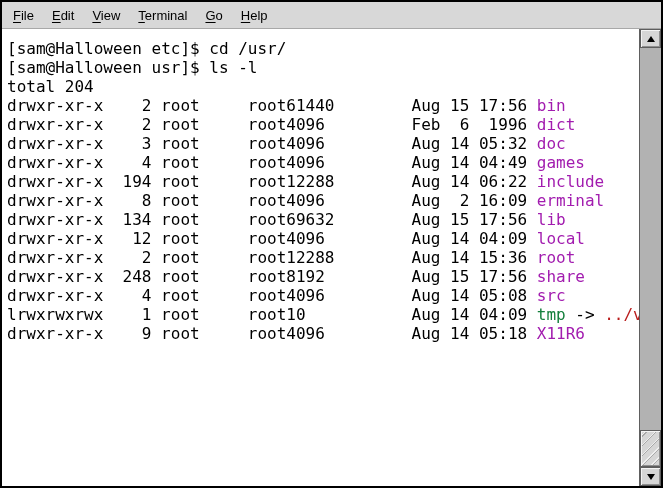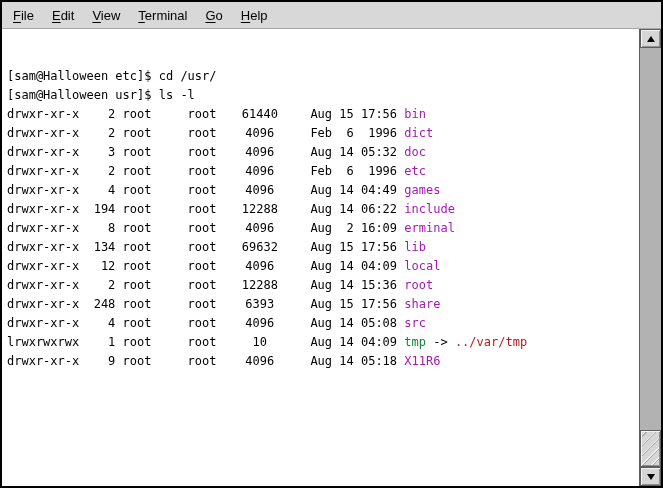--- a/index.html
+++ b/index.html
@@ -24,31 +24,30 @@
     padding:3px 9px;
     font-size:13px;color:#000;cursor:default;
     white-space:nowrap;
   }
   .menu-item u{text-decoration:underline;text-underline-offset:2px;}
   
   .content{flex:1;display:flex;min-height:0;}
   .screen{
     flex:1;background:#ffffff;color:#000;
     font-family:"DejaVu Sans Mono","Liberation Mono",monospace;
-    font-size:12px;
+    font-size:16px;
     padding:10px 0 0 5px;
     overflow:hidden;
-    margin-top:28px;
   }
   .line{white-space:pre;height:19px;line-height:19px;}
   .c-perms{display:inline-block;width:10ch;}
   .c-links{display:inline-block;width:5ch;text-align:right;}
   .c-owner{display:inline-block;width:9ch;margin-left:1ch;}
   .c-group{display:inline-block;width:4ch;}
-  .c-size{display:inline-block;width:12ch;text-align:center;}
+  .c-size{display:inline-block;width:12ch;text-align:left;}
   .c-date{margin-left:1ch;}
   .c-name{margin-left:1ch;color:#a21caf;}
   .c-name.symlink{color:#15803d;}
   .c-arrow{margin:0 1ch;color:#000;}
   .c-target{color:#b91c1c;}
   .cursor{
     display:inline-block;width:1ch;height:15px;
     background:#000;vertical-align:text-top;margin-top:0px;
   }
   
@@ -95,32 +94,32 @@
     <div class="menu-item"><u>T</u><span>erminal</span></div>
     <div class="menu-item"><u>G</u><span>o</span></div>
     <div class="menu-item"><u>H</u><span>elp</span></div>
   </div>
 
   <div class="content">
 
     <div class="screen">
       <div class="line">[sam@Halloween etc]$ cd /usr/</div>
       <div class="line">[sam@Halloween usr]$ ls -l</div>
+      <div class="line">total 204</div>
 
       <div class="line"><span class="c-perms">drwxr-xr-x</span><span class="c-links">2</span><span class="c-owner">root</span><span class="c-group">root</span><span class="c-size">61440</span><span class="c-date">Aug 15 17:56</span><span class="c-name">bin</span></div>
       <div class="line"><span class="c-perms">drwxr-xr-x</span><span class="c-links">2</span><span class="c-owner">root</span><span class="c-group">root</span><span class="c-size">4096</span><span class="c-date">Feb  6  1996</span><span class="c-name">dict</span></div>
       <div class="line"><span class="c-perms">drwxr-xr-x</span><span class="c-links">3</span><span class="c-owner">root</span><span class="c-group">root</span><span class="c-size">4096</span><span class="c-date">Aug 14 05:32</span><span class="c-name">doc</span></div>
-      <div class="line"><span class="c-perms">drwxr-xr-x</span><span class="c-links">2</span><span class="c-owner">root</span><span class="c-group">root</span><span class="c-size">4096</span><span class="c-date">Feb  6  1996</span><span class="c-name">etc</span></div>
       <div class="line"><span class="c-perms">drwxr-xr-x</span><span class="c-links">4</span><span class="c-owner">root</span><span class="c-group">root</span><span class="c-size">4096</span><span class="c-date">Aug 14 04:49</span><span class="c-name">games</span></div>
       <div class="line"><span class="c-perms">drwxr-xr-x</span><span class="c-links">194</span><span class="c-owner">root</span><span class="c-group">root</span><span class="c-size">12288</span><span class="c-date">Aug 14 06:22</span><span class="c-name">include</span></div>
       <div class="line"><span class="c-perms">drwxr-xr-x</span><span class="c-links">8</span><span class="c-owner">root</span><span class="c-group">root</span><span class="c-size">4096</span><span class="c-date">Aug  2 16:09</span><span class="c-name">erminal</span></div>
       <div class="line"><span class="c-perms">drwxr-xr-x</span><span class="c-links">134</span><span class="c-owner">root</span><span class="c-group">root</span><span class="c-size">69632</span><span class="c-date">Aug 15 17:56</span><span class="c-name">lib</span></div>
       <div class="line"><span class="c-perms">drwxr-xr-x</span><span class="c-links">12</span><span class="c-owner">root</span><span class="c-group">root</span><span class="c-size">4096</span><span class="c-date">Aug 14 04:09</span><span class="c-name">local</span></div>
       <div class="line"><span class="c-perms">drwxr-xr-x</span><span class="c-links">2</span><span class="c-owner">root</span><span class="c-group">root</span><span class="c-size">12288</span><span class="c-date">Aug 14 15:36</span><span class="c-name">root</span></div>
-      <div class="line"><span class="c-perms">drwxr-xr-x</span><span class="c-links">248</span><span class="c-owner">root</span><span class="c-group">root</span><span class="c-size">6393</span><span class="c-date">Aug 15 17:56</span><span class="c-name">share</span></div>
+      <div class="line"><span class="c-perms">drwxr-xr-x</span><span class="c-links">248</span><span class="c-owner">root</span><span class="c-group">root</span><span class="c-size">8192</span><span class="c-date">Aug 15 17:56</span><span class="c-name">share</span></div>
       <div class="line"><span class="c-perms">drwxr-xr-x</span><span class="c-links">4</span><span class="c-owner">root</span><span class="c-group">root</span><span class="c-size">4096</span><span class="c-date">Aug 14 05:08</span><span class="c-name">src</span></div>
       <div class="line"><span class="c-perms">lrwxrwxrwx</span><span class="c-links">1</span><span class="c-owner">root</span><span class="c-group">root</span><span class="c-size">10</span><span class="c-date">Aug 14 04:09</span><span class="c-name symlink">tmp</span><span class="c-arrow">-&gt;</span><span class="c-target">../var/tmp</span></div>
       <div class="line"><span class="c-perms">drwxr-xr-x</span><span class="c-links">9</span><span class="c-owner">root</span><span class="c-group">root</span><span class="c-size">4096</span><span class="c-date">Aug 14 05:18</span><span class="c-name">X11R6</span></div>
 
     </div>
 
     <div class="scrollbar">
       <div class="sb-btn">
           <span class="arr arr-up"></span>
         </div>

